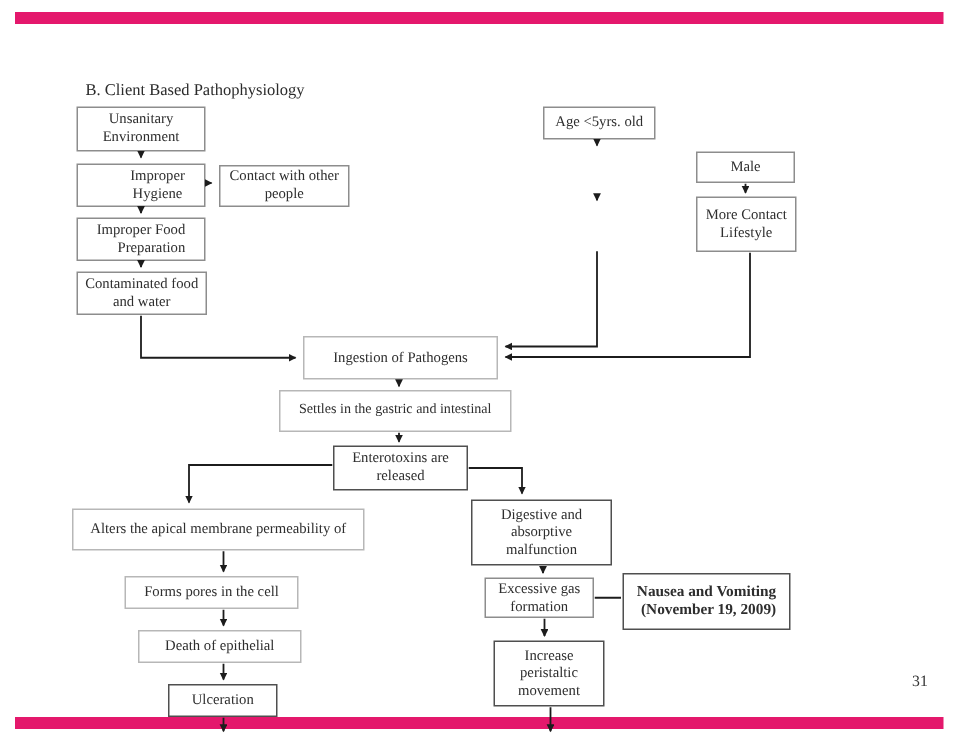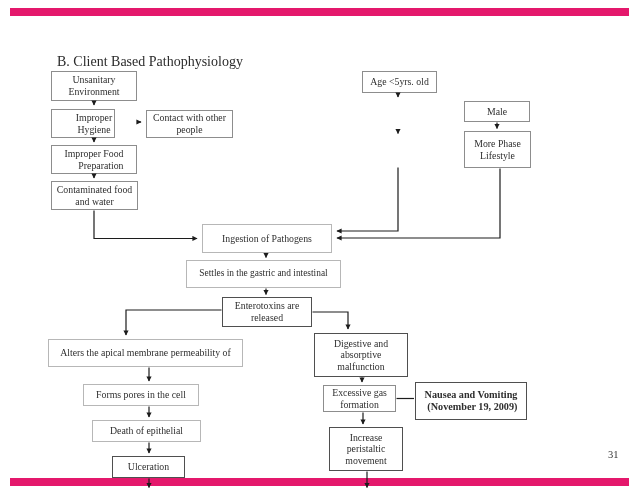--- a/index.html
+++ b/index.html
@@ -4,21 +4,21 @@
 <style>
   html,body{margin:0;padding:0;background:#ffffff;}
   .slide{
     position:relative;width:638px;height:493px;background:#ffffff;overflow:hidden;
     font-family:"Liberation Serif","DejaVu Serif",serif;color:#262626;
   }
   .accent-bar{position:absolute;left:10px;width:619px;height:8px;background:#e4186c;}
   .accent-top{top:8px;}
   .accent-bottom{top:478px;}
   .slide-title{
-    position:absolute;left:57px;top:54px;font-size:14px;color:#2b2b2b;white-space:nowrap;
+    position:absolute;left:57px;top:54px;font-size:11px;color:#2b2b2b;white-space:nowrap;
   }
   .page-number{position:absolute;left:608px;top:449px;font-size:10.5px;color:#333;}
   .node{
     position:absolute;box-sizing:border-box;background:#fff;
     display:flex;align-items:center;justify-content:center;text-align:center;
     font-size:9.8px;line-height:1.18;white-space:pre-line;padding:1px 2px;
     border:1.4px solid #8d8d8d;color:#2e2e2e;
   }
   .b-light{border-color:#b7b7b7;border-width:1.2px;}
   .b-med{border-color:#8d8d8d;}
@@ -33,31 +33,31 @@
 <div class="slide">
 
   <div class="accent-bar accent-top" style="background: rgb(228, 24, 108);"></div>
   <div class="accent-bar accent-bottom" style="background: rgb(228, 24, 108);"></div>
 
   <div class="slide-title">B. Client Based Pathophysiology</div>
   <div class="page-number">31</div>
 
   <div class="node b-med" style="left:51px;top:71px;width:86px;height:30px;">Unsanitary
 Environment</div>
-  <div class="node b-med" style="left:51px;top:109px;width:64px;height:29px;padding-left:24px;">Improper Hygiene</div>
+  <div class="node b-med" style="left:51px;top:109px;width:86px;height:29px;padding-left:24px;">Improper Hygiene</div>
   <div class="node b-med" style="left:146px;top:110px;width:87px;height:28px;">Contact with other
 people</div>
   <div class="node b-med" style="left:51px;top:145px;width:86px;height:29px;text-align:right;">Improper Food
 Preparation</div>
   <div class="node b-med" style="left:51px;top:181px;width:87px;height:29px;">Contaminated food
 and water</div>
 
   <div class="node b-med" style="left:362px;top:71px;width:75px;height:22px;">Age &lt;5yrs. old</div>
   <div class="node b-med" style="left:464px;top:101px;width:66px;height:21px;">Male</div>
-  <div class="node b-med" style="left:464px;top:131px;width:67px;height:37px;">More Phase
+  <div class="node b-med" style="left:464px;top:131px;width:67px;height:37px;">More Contact
 Lifestyle</div>
 
   <div class="node b-light" style="left:202px;top:224px;width:130px;height:29px;">Ingestion of Pathogens</div>
   <div class="node b-light fs-s" style="left:186px;top:260px;width:155px;height:28px;">Settles in the gastric and intestinal</div>
   <div class="node b-dark" style="left:222px;top:297px;width:90px;height:30px;">Enterotoxins are
 released</div>
 
   <div class="node b-light" style="left:48px;top:339px;width:195px;height:28px;">Alters the apical membrane permeability of</div>
   <div class="node b-light" style="left:83px;top:384px;width:116px;height:22px;">Forms pores in the cell</div>
   <div class="node b-light" style="left:92px;top:420px;width:109px;height:22px;">Death of epithelial</div>

